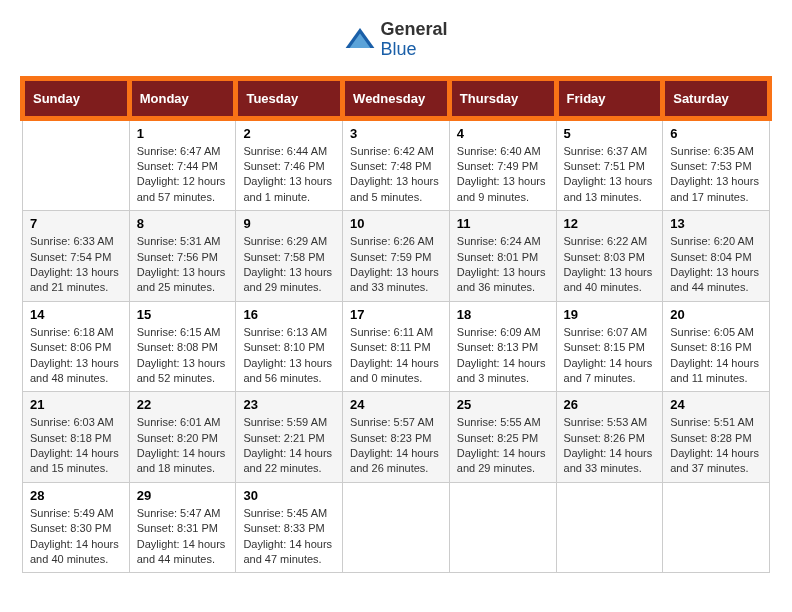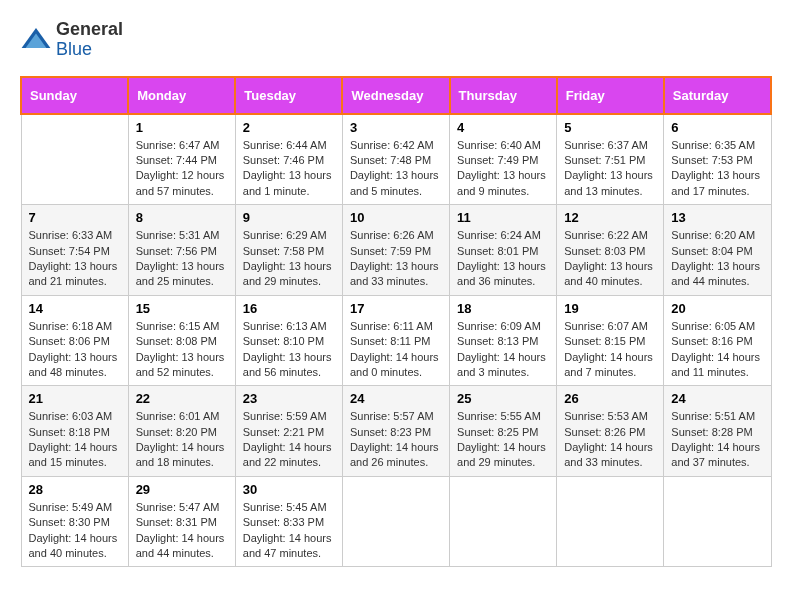--- a/index.html
+++ b/index.html
@@ -5,21 +5,21 @@
     * { box-sizing: border-box; margin: 0; padding: 0; }
     body {
       font-family: Arial, sans-serif;
       background: #fff;
       width: 792px;
       min-height: 612px;
       padding: 20px;
     }
     .header {
       display: flex;
-      justify-content: space-between;
+      justify-content: center;
       align-items: flex-start;
       margin-bottom: 16px;
     }
     .logo {
       display: flex;
       align-items: center;
       gap: 4px;
     }
     .logo-text {
       display: flex;
@@ -41,27 +41,27 @@
     .location {
       font-size: 16px;
       color: #555;
     }
     table {
       width: 100%;
       border-collapse: collapse;
       font-size: 11px;
     }
     thead tr th {
-      background-color: #d946ef;
+      background-color: #7f1d1d;
       color: #fff;
       padding: 10px 8px;
       text-align: left;
       font-size: 13px;
       font-weight: bold;
-      border: 2px solid #f97316;
+      border: 5px solid #f97316;
     }
     tbody tr td {
       border: 1px solid #ccc;
       vertical-align: top;
       padding: 5px 7px;
       width: 14.28%;
       height: 80px;
       background: #fff;
     }
     tbody tr:nth-child(even) td {

